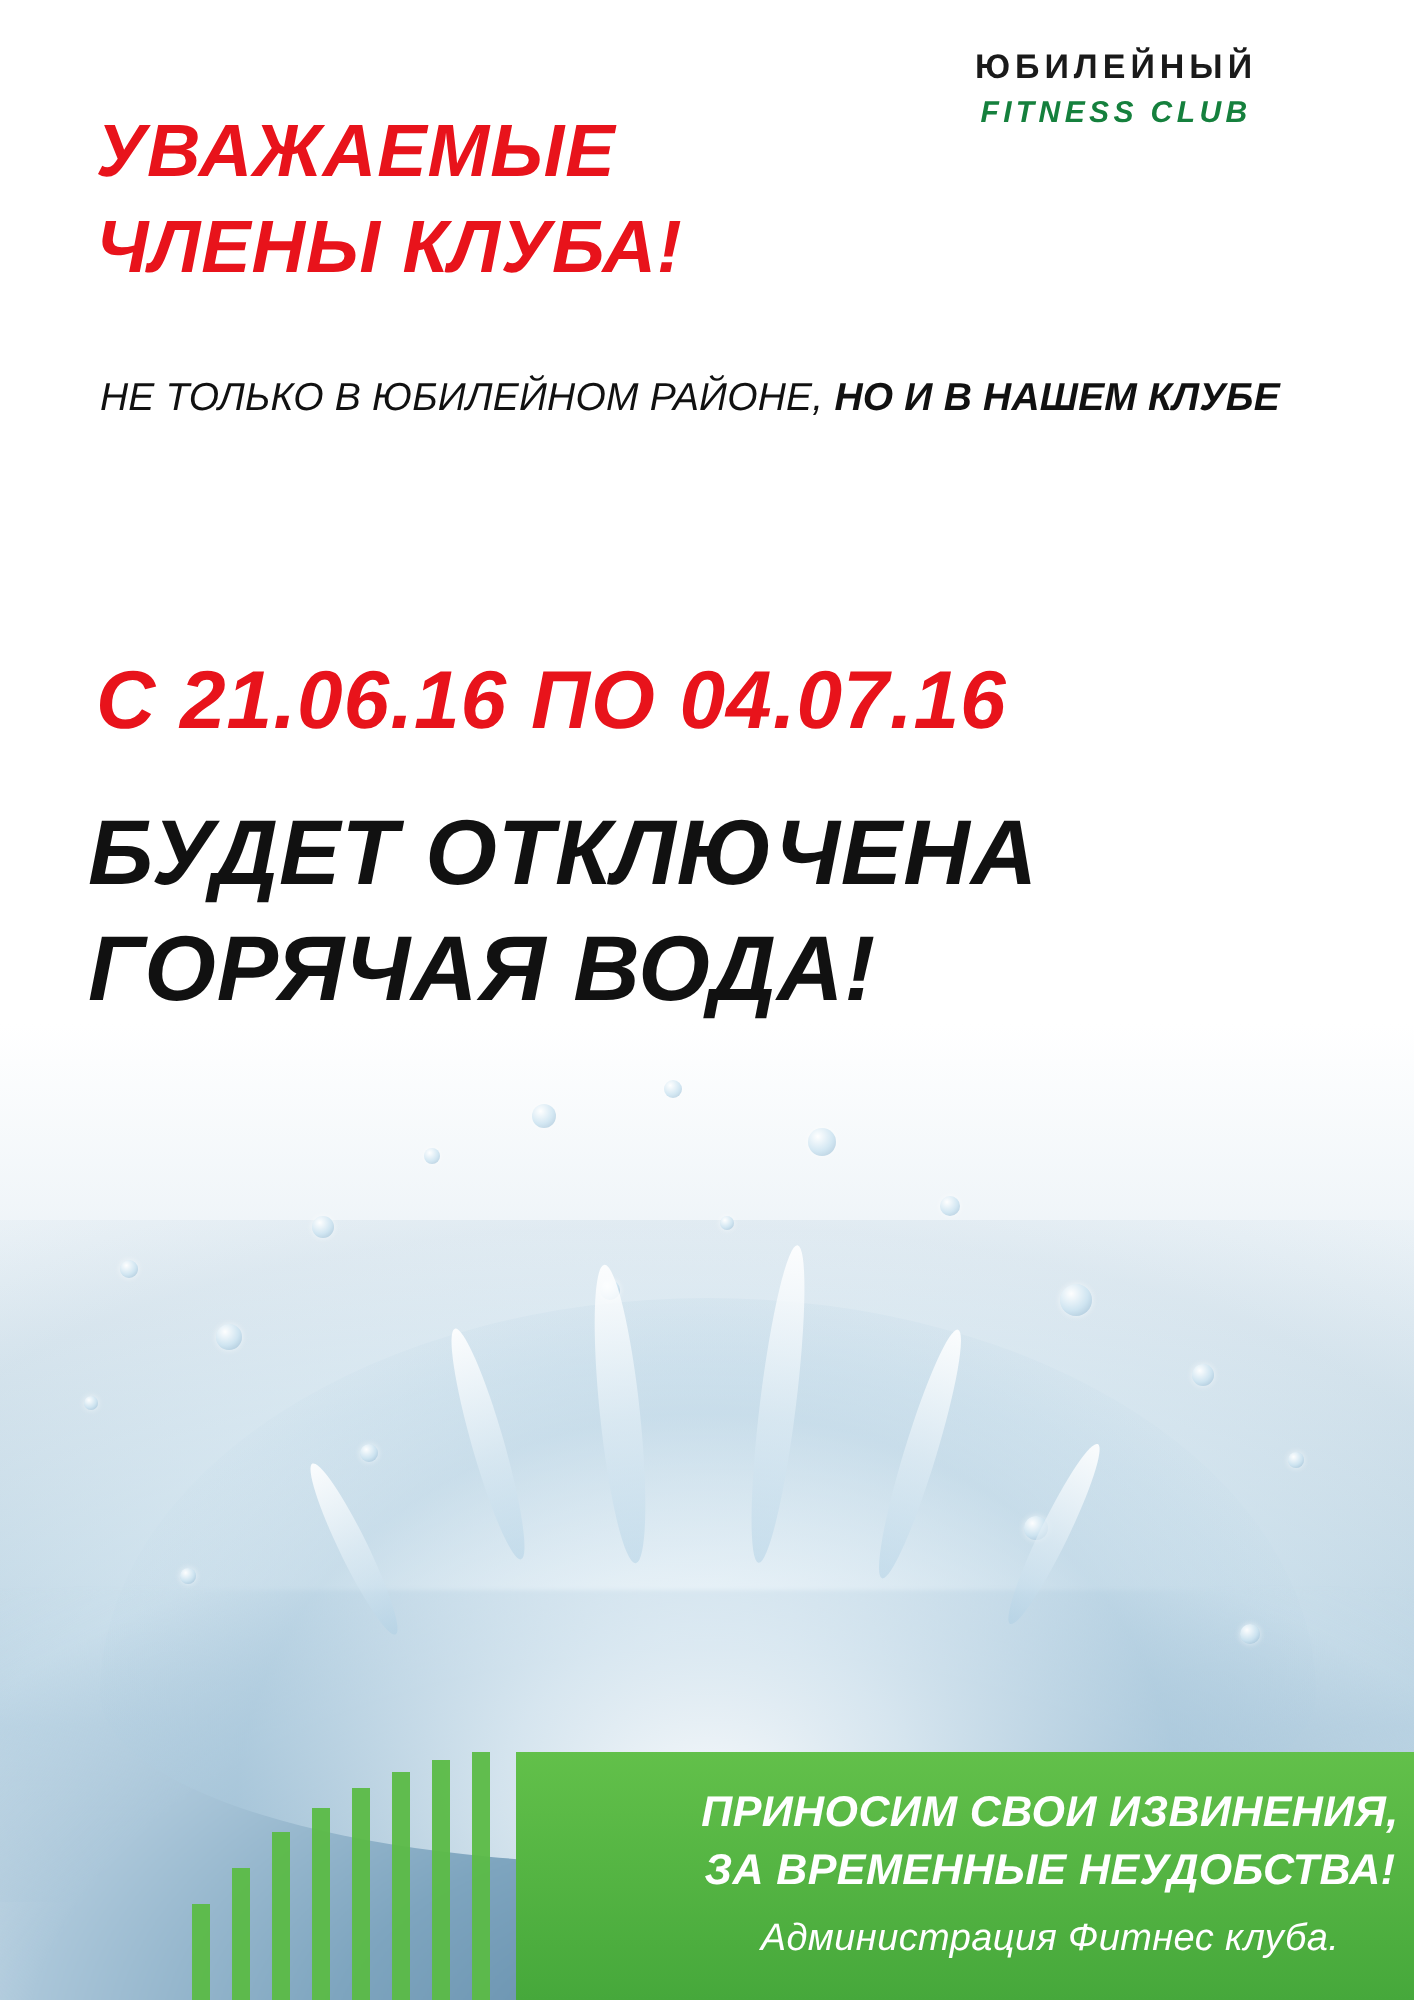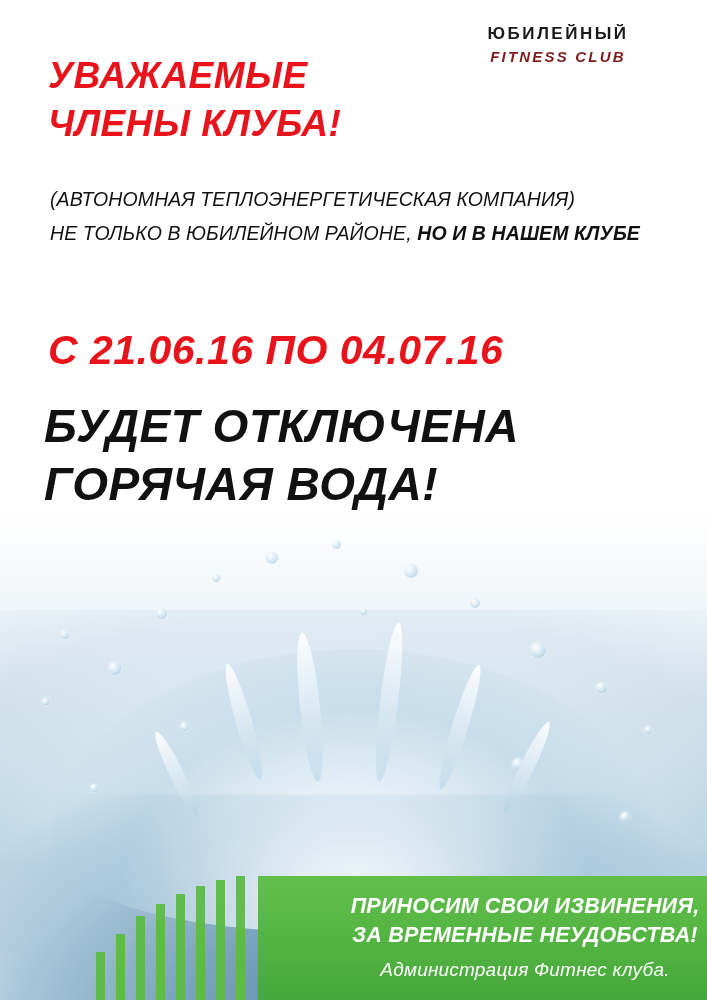--- a/index.html
+++ b/index.html
@@ -65,21 +65,21 @@
     font-weight: bold;
     letter-spacing: 2.5px;
     color: #1a1a1a;
   }
   .logo-sub2 {
     margin-top: 4px;
     font-size: 15px;
     font-weight: bold;
     font-style: italic;
     letter-spacing: 2.2px;
-    color: #7f1d1d;
+    color: #15803d;
   }
 
   
   .headline {
     position: absolute;
     left: 48px;
     top: 52px;
     color: #e8131b;
     font-size: 37px;
     font-weight: bold;
@@ -232,21 +232,20 @@
     <div class="logo-sub1">ЮБИЛЕЙНЫЙ</div>
     <div class="logo-sub2">FITNESS CLUB</div>
   </div>
 
   <div class="headline">
     <div>УВАЖАЕМЫЕ</div>
     <div>ЧЛЕНЫ КЛУБА!</div>
   </div>
 
   <div class="body-text">
-    <div>(АВТОНОМНАЯ ТЕПЛОЭНЕРГЕТИЧЕСКАЯ КОМПАНИЯ)</div>
     <div><span>НЕ ТОЛЬКО В ЮБИЛЕЙНОМ РАЙОНЕ, </span><b>НО И В НАШЕМ КЛУБЕ</b></div>
   </div>
 
   <div class="date-line">С 21.06.16 ПО 04.07.16</div>
 
   <div class="statement">
     <div>БУДЕТ ОТКЛЮЧЕНА</div>
     <div>ГОРЯЧАЯ ВОДА!</div>
   </div>
 

